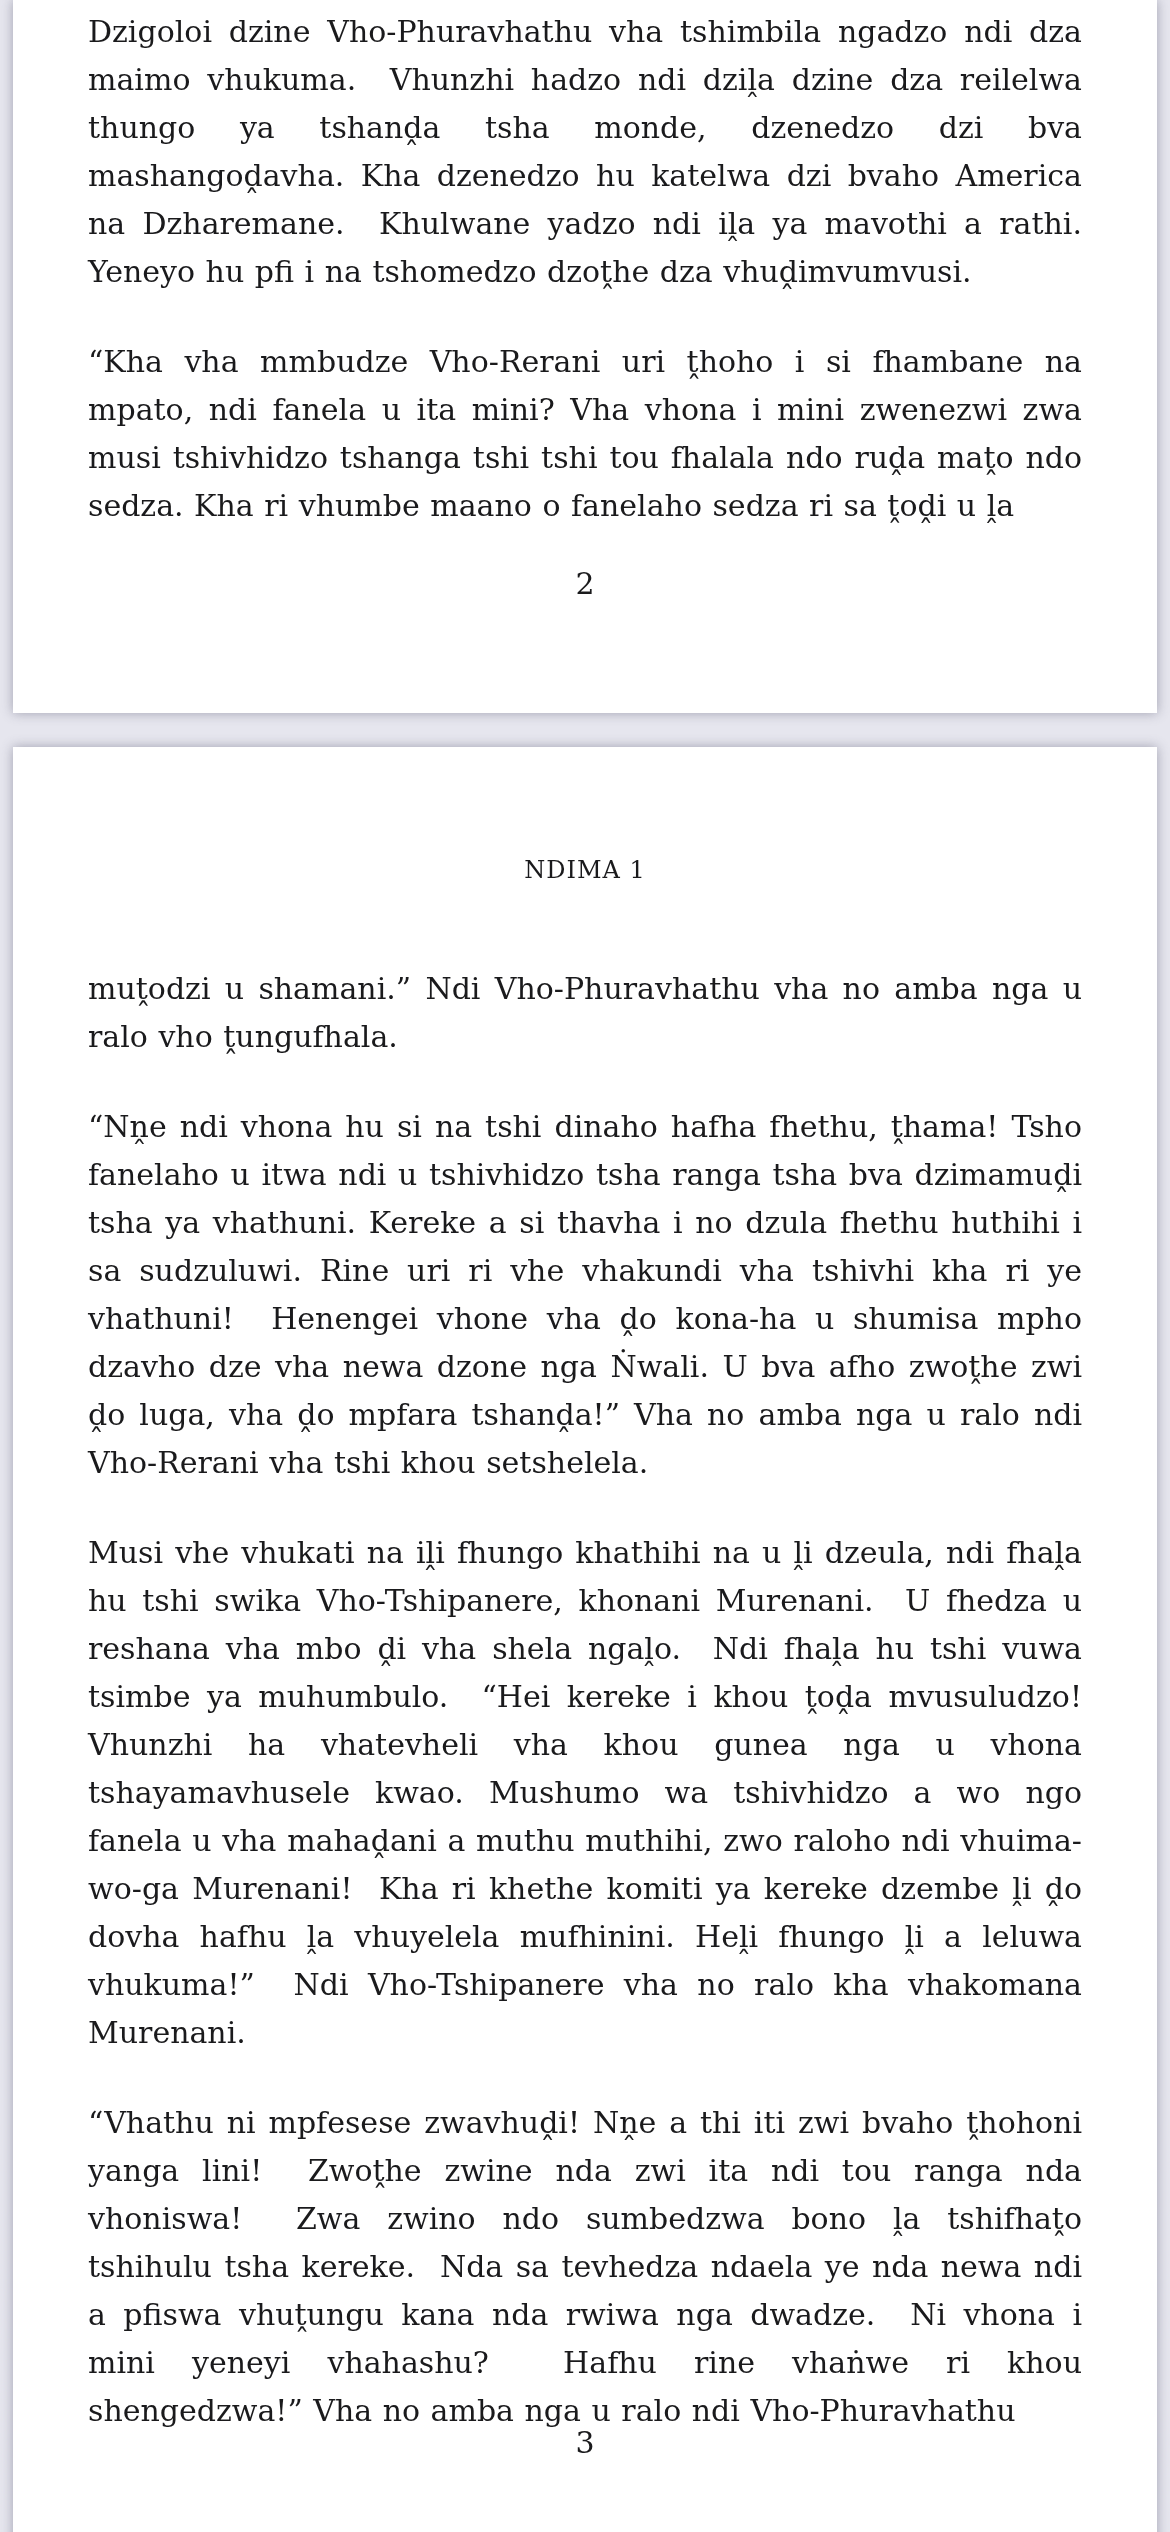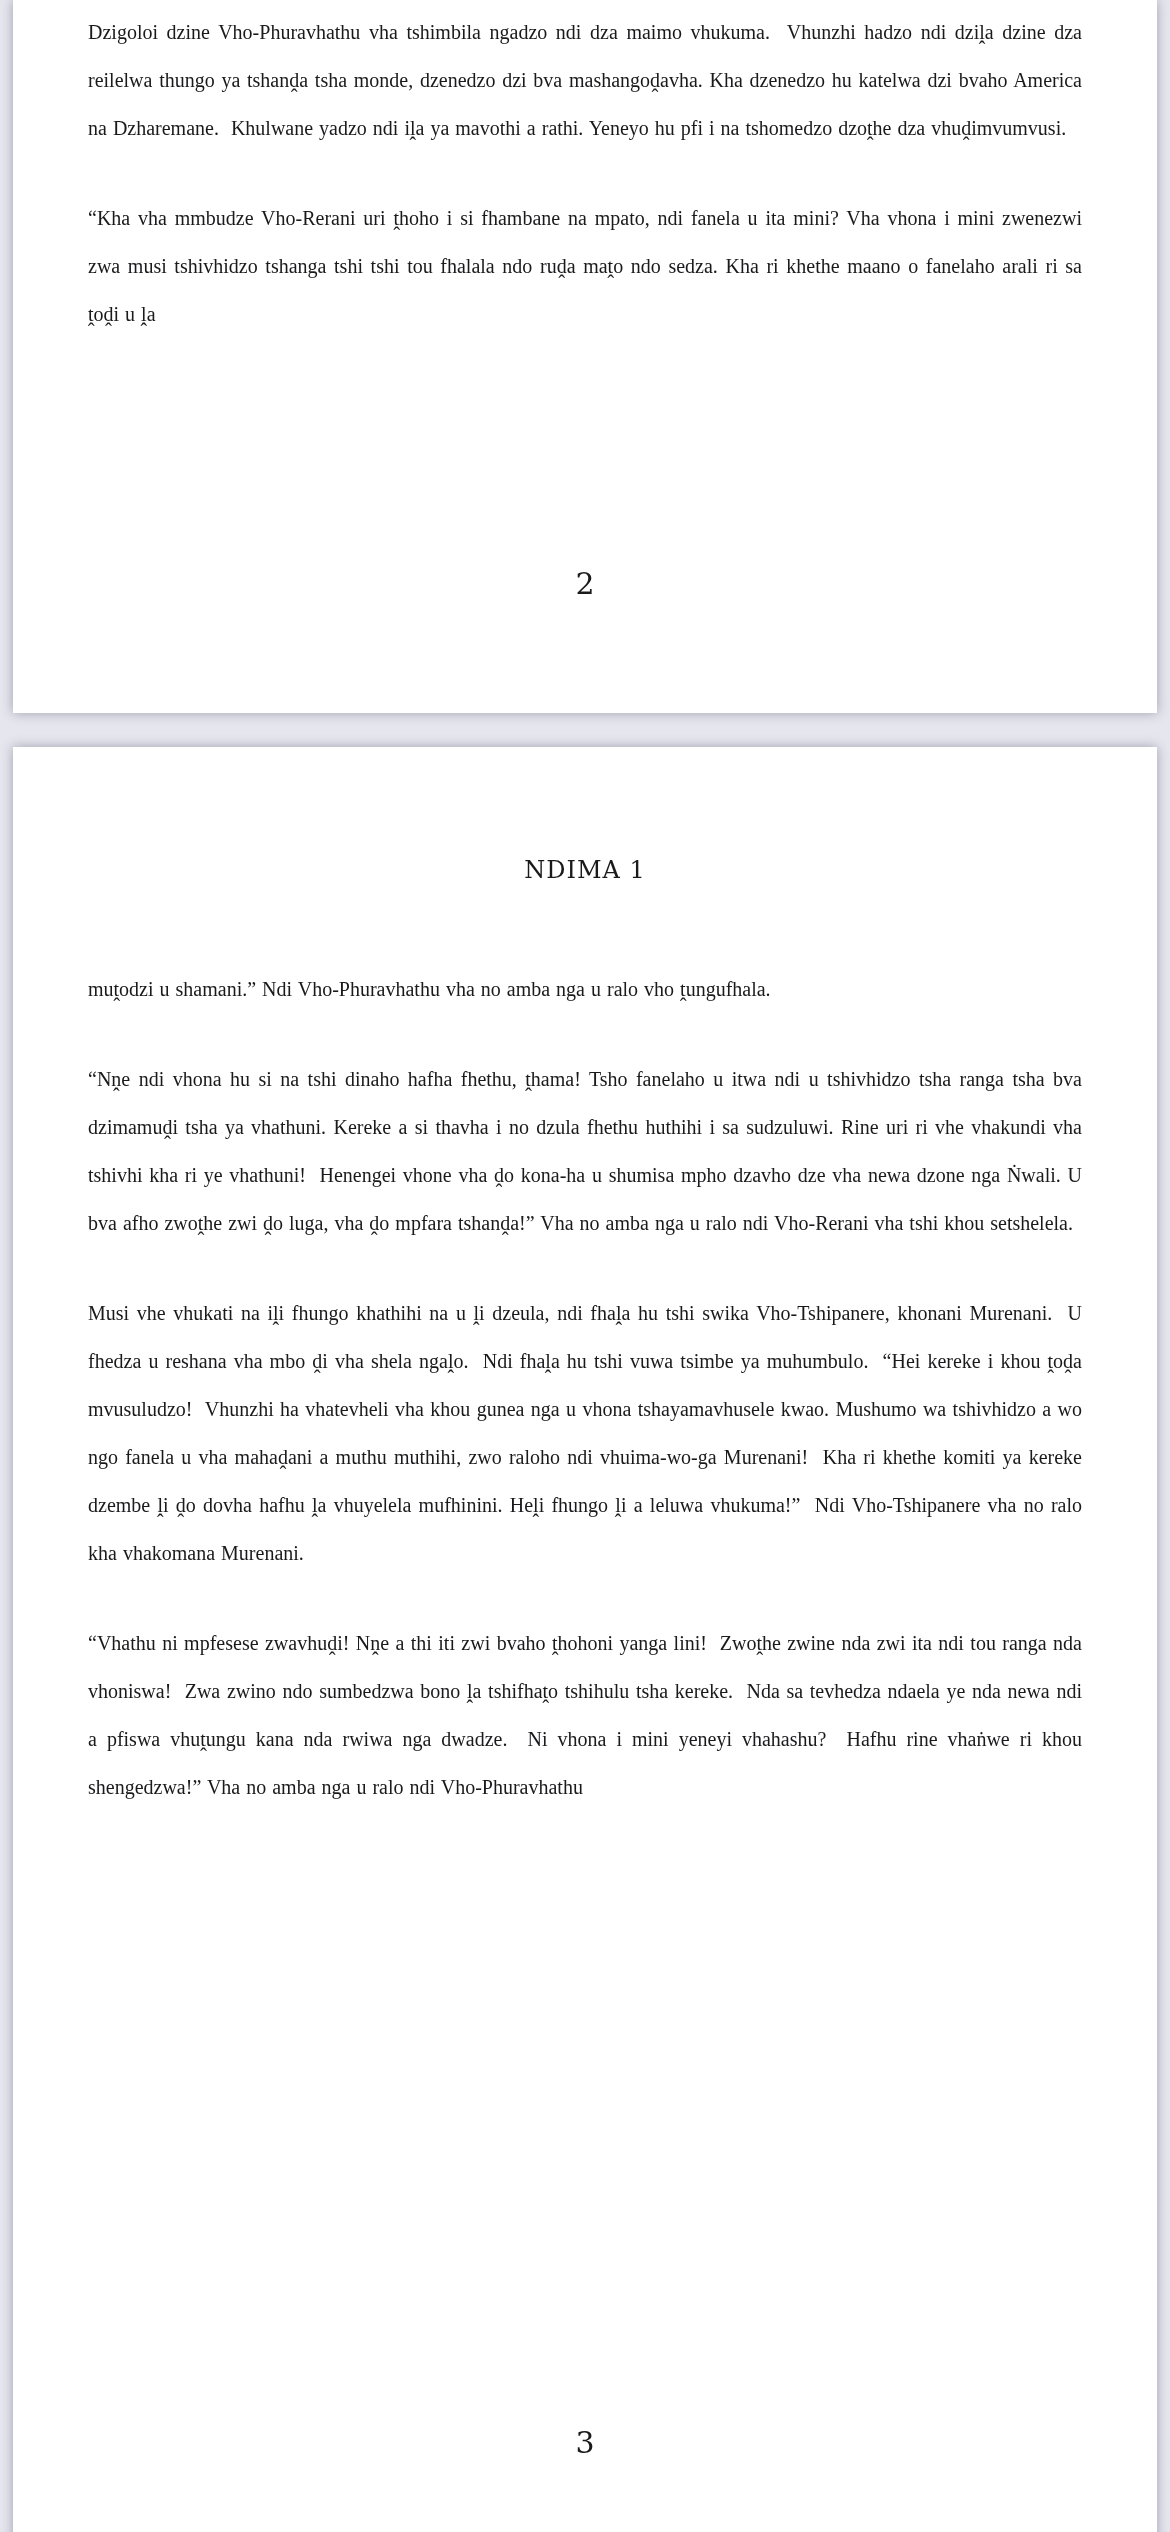--- a/index.html
+++ b/index.html
@@ -28,27 +28,26 @@
     padding: 8px 75px 0 75px;
     overflow: hidden;
   }
   .page-card-second {
     margin-top: 34px;
     height: 1820px;
     padding: 108px 75px 0 75px;
     overflow: hidden;
   }
   .body-para {
-    font-size: 20px;
+    font-size: 30px;
     line-height: 48px;
     text-align: justify;
     white-space: pre-wrap;
     word-spacing: 1px;
     margin-top: 42px;
-    font-family: Liberation Serif, serif;
   }
   .page-card-first .body-para:first-of-type { margin-top: 0; }
   .chapter-heading {
     font-size: 24px;
     font-weight: normal;
     letter-spacing: 1px;
     text-align: center;
     line-height: 30px;
   }
   .page-card-second .body-para:first-of-type { margin-top: 80px; }
@@ -63,21 +62,21 @@
   .page-card-first .page-number { bottom: 105px; }
   .page-card-second .page-number { top: 1672px; }
 </style>
 </head>
 <body>
 
 <div class="screen">
 
   <section class="page-card page-card-first">
     <p class="body-para">Dzigoloi dzine Vho-Phuravhathu vha tshimbila ngadzo ndi dza maimo vhukuma.  Vhunzhi hadzo ndi dziḽa dzine dza reilelwa thungo ya tshanḓa tsha monde, dzenedzo dzi bva mashangoḓavha. Kha dzenedzo hu katelwa dzi bvaho America na Dzharemane.  Khulwane yadzo ndi iḽa ya mavothi a rathi. Yeneyo hu pfi i na tshomedzo dzoṱhe dza vhuḓimvumvusi.</p>
-    <p class="body-para">“Kha vha mmbudze Vho-Rerani uri ṱhoho i si fhambane na mpato, ndi fanela u ita mini? Vha vhona i mini zwenezwi zwa musi tshivhidzo tshanga tshi tshi tou fhalala ndo ruḓa maṱo ndo sedza. Kha ri khethe maano o fanelaho arali ri sa ṱoḓi u ḽa</p>
+    <p class="body-para">“Kha vha mmbudze Vho-Rerani uri ṱhoho i si fhambane na mpato, ndi fanela u ita mini? Vha vhona i mini zwenezwi zwa musi tshivhidzo tshanga tshi tshi tou fhalala ndo ruḓa maṱo ndo sedza. Kha ri vhumbe maano o fanelaho sedza ri sa ṱoḓi u ḽa</p>
     <div class="page-number">2</div>
   </section>
 
   <section class="page-card page-card-second">
     <h2 class="chapter-heading">NDIMA 1</h2>
     <p class="body-para">muṱodzi u shamani.” Ndi Vho-Phuravhathu vha no amba nga u ralo vho ṱungufhala.</p>
     <p class="body-para">“Nṋe ndi vhona hu si na tshi dinaho hafha fhethu, ṱhama! Tsho fanelaho u itwa ndi u tshivhidzo tsha ranga tsha bva dzimamuḓi tsha ya vhathuni. Kereke a si thavha i no dzula fhethu huthihi i sa sudzuluwi. Rine uri ri vhe vhakundi vha tshivhi kha ri ye vhathuni!  Henengei vhone vha ḓo kona-ha u shumisa mpho dzavho dze vha newa dzone nga Ṅwali. U bva afho zwoṱhe zwi ḓo luga, vha ḓo mpfara tshanḓa!” Vha no amba nga u ralo ndi Vho-Rerani vha tshi khou setshelela.</p>
     <p class="body-para">Musi vhe vhukati na iḽi fhungo khathihi na u ḽi dzeula, ndi fhaḽa hu tshi swika Vho-Tshipanere, khonani Murenani.  U fhedza u reshana vha mbo ḓi vha shela ngaḽo.  Ndi fhaḽa hu tshi vuwa tsimbe ya muhumbulo.  “Hei kereke i khou ṱoḓa mvusuludzo!  Vhunzhi ha vhatevheli vha khou gunea nga u vhona tshayamavhusele kwao. Mushumo wa tshivhidzo a wo ngo fanela u vha mahaḓani a muthu muthihi, zwo raloho ndi vhuima-wo-ga Murenani!  Kha ri khethe komiti ya kereke dzembe ḽi ḓo dovha hafhu ḽa vhuyelela mufhinini. Heḽi fhungo ḽi a leluwa vhukuma!”  Ndi Vho-Tshipanere vha no ralo kha vhakomana Murenani.</p>
     <p class="body-para">“Vhathu ni mpfesese zwavhuḓi! Nṋe a thi iti zwi bvaho ṱhohoni yanga lini!  Zwoṱhe zwine nda zwi ita ndi tou ranga nda vhoniswa!  Zwa zwino ndo sumbedzwa bono ḽa tshifhaṱo tshihulu tsha kereke.  Nda sa tevhedza ndaela ye nda newa ndi a pfiswa vhuṱungu kana nda rwiwa nga dwadze.  Ni vhona i mini yeneyi vhahashu?  Hafhu rine vhaṅwe ri khou shengedzwa!” Vha no amba nga u ralo ndi Vho-Phuravhathu</p>
     <div class="page-number">3</div>

